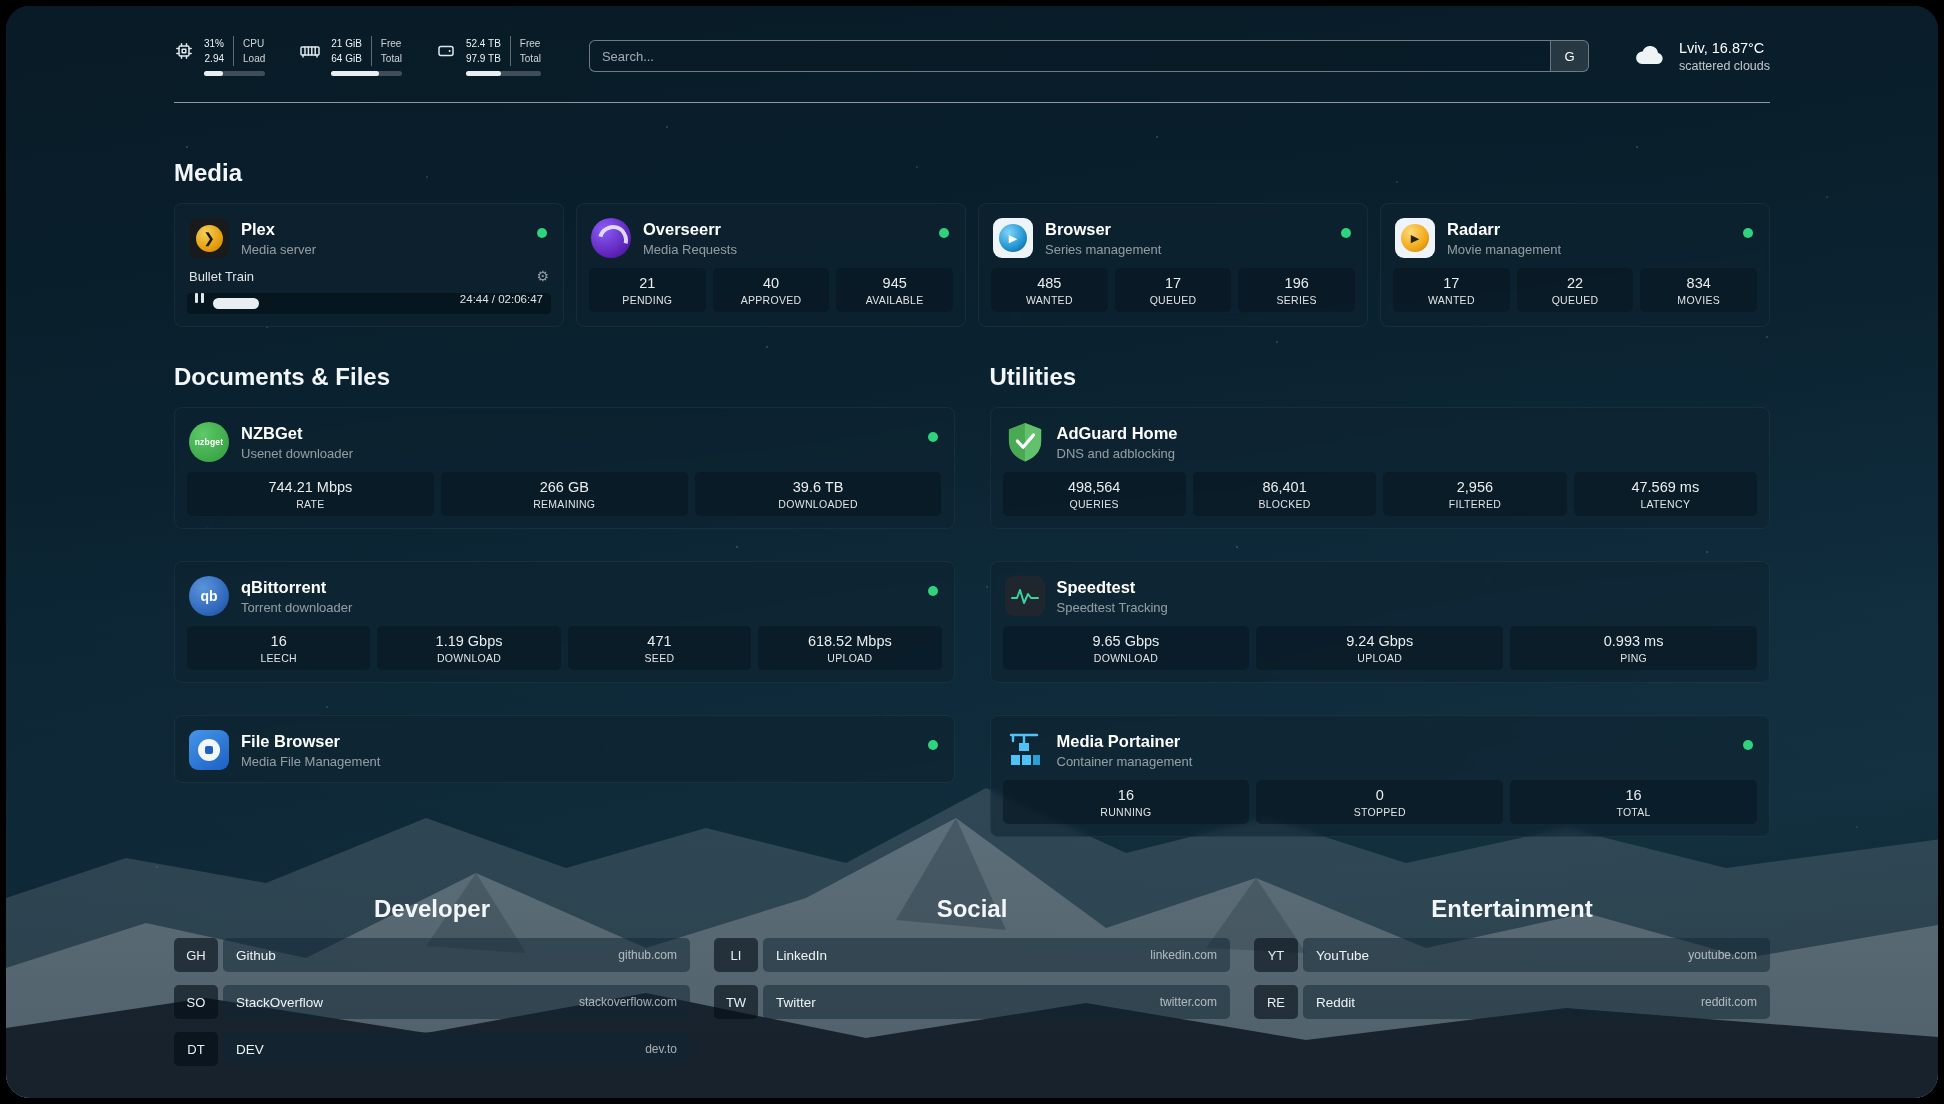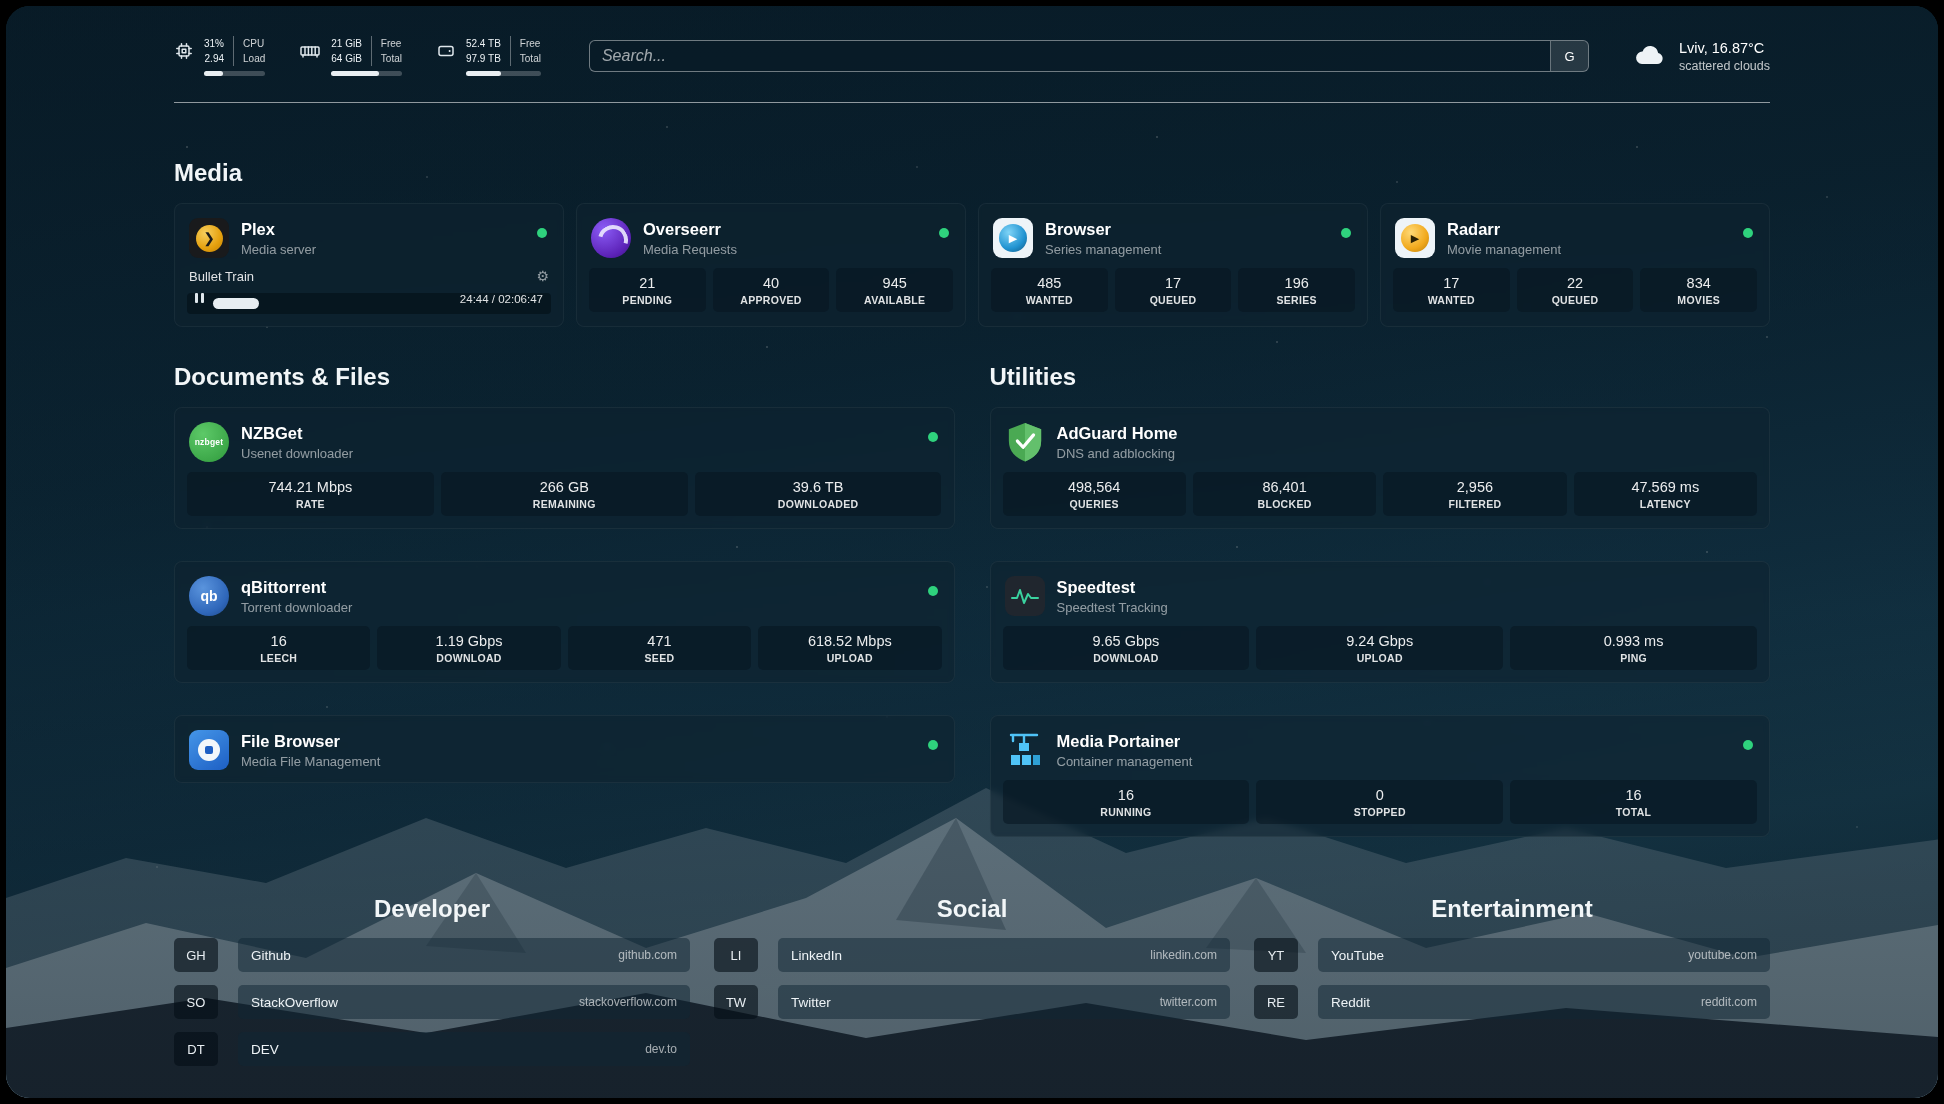--- a/index.html
+++ b/index.html
@@ -49,21 +49,21 @@
   .res-col { display:flex; flex-direction:column; }
   .vals { text-align:right; color:#eef3f6; }
   .labs { color:rgba(255,255,255,.80); }
   .res-sep { width:1px; background:rgba(255,255,255,.35); }
   .res-bar { height:5px; background:rgba(255,255,255,.22); border-radius:3px; margin-top:5px; }
   .res-fill { height:100%; background:#e9eef2; border-radius:3px; }
 
   .search { flex:1; display:flex; align-items:center; height:32px; margin:0 44px 0 48px;
     background:rgba(10,26,36,.35); border:1px solid rgba(255,255,255,.42); border-radius:6px; overflow:hidden; }
   .search input { flex:1; background:transparent; border:none; outline:none; color:#e8eef2;
-    font-size:16px; padding:0 12px; font-family:inherit;font-style:italic; }
+    font-size:13px; padding:0 12px; font-family:inherit; }
   .search input::placeholder { color:rgba(255,255,255,.62); }
   .gbtn { width:38px; height:100%; display:flex; align-items:center; justify-content:center;
     background:rgba(255,255,255,.13); border-left:1px solid rgba(255,255,255,.30);
     font-size:13px; color:#fff; cursor:pointer; }
 
   .weather { display:flex; align-items:center; gap:12px; color:#fff; }
   .w-loc { font-size:14.5px; }
   .w-cond { font-size:12.5px; color:rgba(255,255,255,.75); margin-top:3px; }
 
   .divider { margin-top:26px; border-bottom:1.5px solid rgba(255,255,255,.55); }
@@ -80,21 +80,21 @@
     border-radius:8px; padding:10px 12px 12px; backdrop-filter:blur(3px); }
   .card-head { display:flex; align-items:center; gap:12px; position:relative; padding:4px 2px 10px; }
   .svc-text { min-width:0; }
   .svc-name { font-size:16.5px; font-weight:600; color:#fff; white-space:nowrap; }
   .svc-desc { font-size:13px; color:rgba(255,255,255,.55); margin-top:3px; white-space:nowrap; }
   .dot { position:absolute; right:4px; top:14px; width:10px; height:10px; border-radius:50%; }
 
   .stats { display:flex; gap:7px; }
   .stat { flex:1; background:rgba(7,22,33,.55); border-radius:5px; text-align:center; padding:7px 4px 6px; overflow:hidden; }
   .stat-v { font-size:14.5px; color:rgba(255,255,255,.92); white-space:nowrap; }
-  .stat-l { font-size:10.5px; font-weight:700; color:rgba(255,255,255,.88); margin-top:3px; letter-spacing:.3px; }
+  .stat-l { font-size:10.5px; font-weight:400; color:rgba(255,255,255,.88); margin-top:3px; letter-spacing:.3px; }
 
   
   .svc-icon { width:40px; height:40px; flex:0 0 40px; display:flex; align-items:center; justify-content:center; }
   .tile { width:40px; height:40px; border-radius:9px; display:flex; align-items:center; justify-content:center; }
   .plex-tile { background:#191a1c; }
   .plex-ball { width:27px; height:27px; border-radius:50%;
     background:radial-gradient(circle at 35% 30%,#f7cf5e,#e5a00d 60%,#c07f06); color:#1a1a1a;
     display:flex; align-items:center; justify-content:center; font-size:14px; font-weight:700; }
   .ovs-ball { width:40px; height:40px; border-radius:50%;
     background:radial-gradient(circle at 32% 28%,#8b5cf6,#5b21b6 70%,#3b1478); position:relative; overflow:hidden; }
@@ -129,21 +129,21 @@
   .ptime { font-size:11.5px; color:rgba(255,255,255,.88); white-space:nowrap; }
 
   
   .cols { display:grid; grid-template-columns:1fr 1fr; column-gap:12px; align-items:start;gap:35px; }
   .col .card { margin-bottom:32px; }
   .card.slim { padding-bottom:8px; }
   .card.slim .card-head { padding-bottom:4px; }
 
   
   .bm-grid { display:grid; grid-template-columns:repeat(3,1fr); column-gap:24px; margin-top:26px;text-align:center; }
-  .bm-row { display:flex; align-items:stretch; gap:20px; margin-bottom:13px; height:34px; cursor:pointer; }
+  .bm-row { display:flex; align-items:stretch; gap:5px; margin-bottom:13px; height:34px; cursor:pointer; }
   .bm-abbr { width:44px; flex:0 0 44px; background:rgba(4,14,22,.60); border-radius:5px;
     display:flex; align-items:center; justify-content:center; font-size:13px; color:#e8eef2; }
   .bm-bar { flex:1; background:rgba(16,38,52,.50); border-radius:5px; display:flex;
     align-items:center; justify-content:space-between; padding:0 13px; min-width:0; }
   .bm-name { font-size:13.5px; color:#eef3f6; white-space:nowrap; }
   .bm-url { font-size:12px; color:rgba(255,255,255,.62); white-space:nowrap; }
 
   svg.lineico { stroke:#dfe7ec; fill:none; stroke-width:1.5; stroke-linecap:round; stroke-linejoin:round; }
 </style>
 </head>

